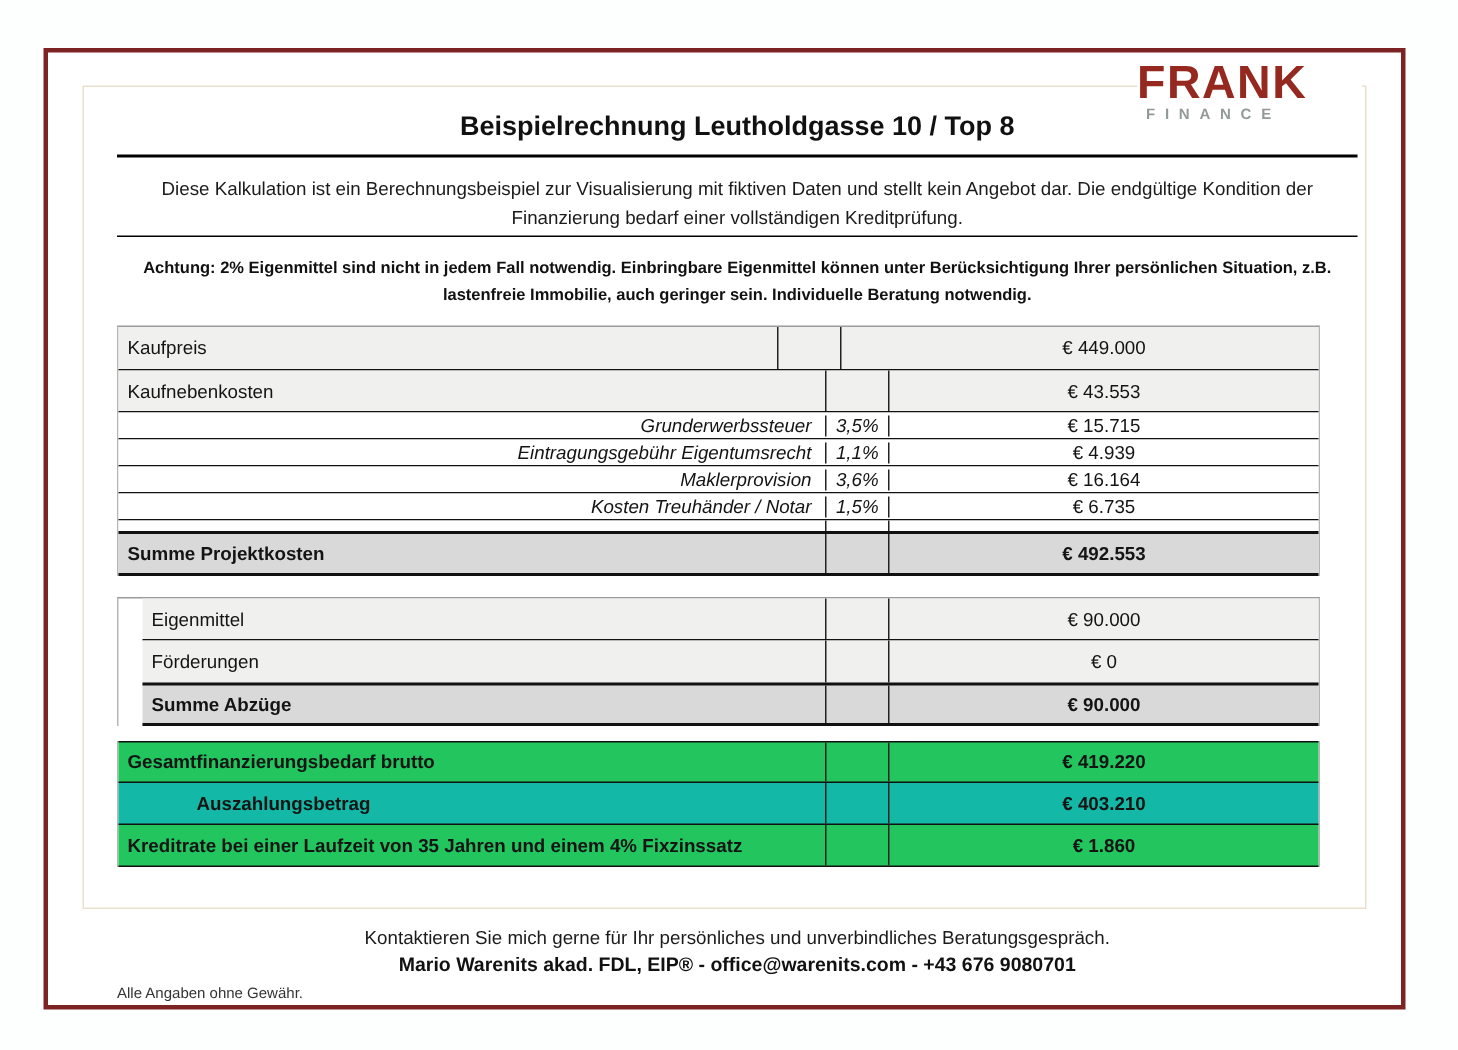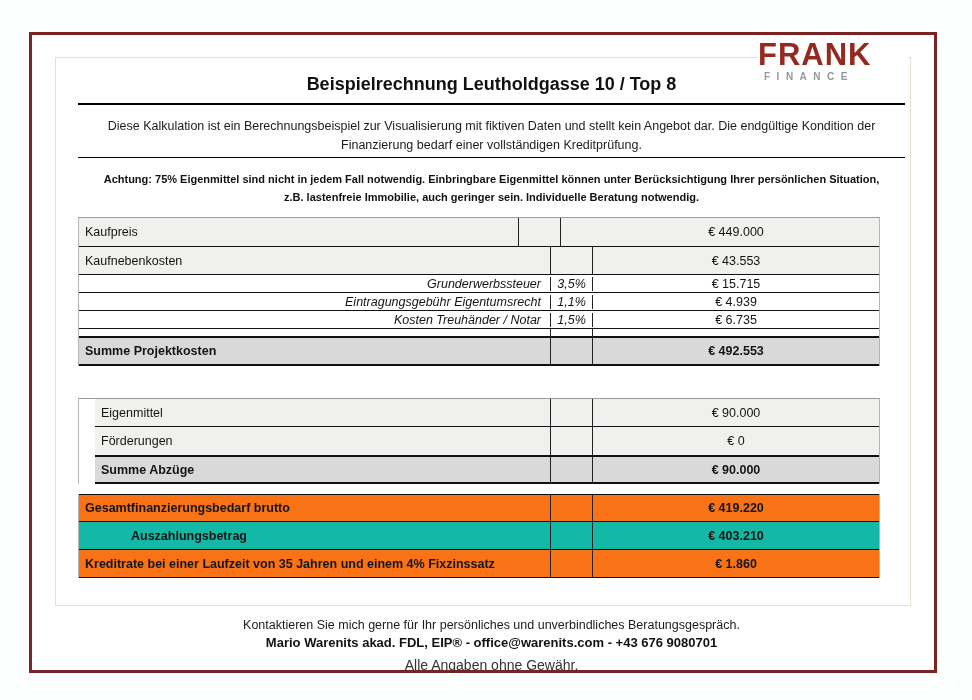--- a/index.html
+++ b/index.html
@@ -32,45 +32,45 @@
   .shade  { background:#f0f0ee; height:29px; border-bottom:1.5px solid #111;gap:32px; }
   .shade2 { background:#f0f0ee; height:28px; border-bottom:1.5px solid #111; }
   .detail { background:#ffffff; height:18px; border-bottom:1px solid #111;align-items:center; }
   .detail .cl { justify-content:flex-end; padding-right:9px; font-style:italic; }
   .spacer-row { background:#ffffff; height:7px; }
   .sum { background:#d9d9d9; height:30px; border-top:2px solid #111; border-bottom:2px solid #111; }
   .sum .cl, .sum .cv { font-weight:700; }
   .plainrow { background:#ffffff; height:28px; border-bottom:1.5px solid #111; }
   .grayrow { background:#14b8a6; height:28px; border-bottom:1.5px solid #111;padding-left:46px; }
   .grayrow .cl, .grayrow .cv { font-weight:700; }
-  .orangerow { background:#f97316; height:28px; border-bottom:1.5px solid #111; }
+  .orangerow { background:#22c55e; height:28px; border-bottom:1.5px solid #111; }
   .orangerow .cl, .orangerow .cv { font-weight:700; }
   .bt { border-top:1.5px solid #111; }
 
   .footer-1 { position:absolute; left:78px; top:618px; width:827px; text-align:center; font-size:12.5px; color:#1b1b1b; }
   .footer-2 { position:absolute; left:78px; top:635px; width:827px; text-align:center; font-size:13px; font-weight:700; color:#111; }
-  .footer-3 { position:absolute; left:78px; top:657px; width:827px; text-align:center; font-size:14px; color:#333; }
+  .footer-3 { position:absolute; left:78px; top:657px; width:827px; text-align:left; font-size:10px; color:#333; }
 </style>
 </head>
 <body>
 
 <div class="page">
   <div class="red-frame"></div>
   <div class="inner-box"></div>
 
   <div class="logo">
     <div class="logo-frank">FRANK</div>
     <div class="logo-finance">FINANCE</div>
   </div>
 
   <div class="doc-title">Beispielrechnung Leutholdgasse 10 / Top 8</div>
   <div class="rule-1"></div>
   <div class="disclaimer">Diese Kalkulation ist ein Berechnungsbeispiel zur Visualisierung mit fiktiven Daten und stellt kein Angebot dar. Die endgültige Kondition der Finanzierung bedarf einer vollständigen Kreditprüfung.</div>
   <div class="rule-2"></div>
-  <div class="warning">Achtung: 75% Eigenmittel sind nicht in jedem Fall notwendig. Einbringbare Eigenmittel können unter Berücksichtigung Ihrer persönlichen  Situation, z.B. lastenfreie Immobilie, auch geringer sein. Individuelle Beratung notwendig.</div>
+  <div class="warning">Achtung: 2% Eigenmittel sind nicht in jedem Fall notwendig. Einbringbare Eigenmittel können unter Berücksichtigung Ihrer persönlichen  Situation, z.B. lastenfreie Immobilie, auch geringer sein. Individuelle Beratung notwendig.</div>
 
   <div class="tseg seg-a">
     <div class="trow shade">
       <div class="cl">Kaufpreis</div>
       <div class="cp"></div>
       <div class="cv">€ 449.000</div>
     </div>
     <div class="trow shade2">
       <div class="cl">Kaufnebenkosten</div>
       <div class="cp"></div>
@@ -78,20 +78,25 @@
     </div>
     <div class="trow detail">
       <div class="cl">Grunderwerbssteuer</div>
       <div class="cp">3,5%</div>
       <div class="cv">€ 15.715</div>
     </div>
     <div class="trow detail">
       <div class="cl">Eintragungsgebühr Eigentumsrecht</div>
       <div class="cp">1,1%</div>
       <div class="cv">€ 4.939</div>
+    </div>
+    <div class="trow detail">
+      <div class="cl">Maklerprovision</div>
+      <div class="cp">3,6%</div>
+      <div class="cv">€ 16.164</div>
     </div>
     <div class="trow detail">
       <div class="cl">Kosten Treuhänder / Notar</div>
       <div class="cp">1,5%</div>
       <div class="cv">€ 6.735</div>
     </div>
     <div class="trow spacer-row">
       <div class="cl"></div>
       <div class="cp"></div>
       <div class="cv"></div>

